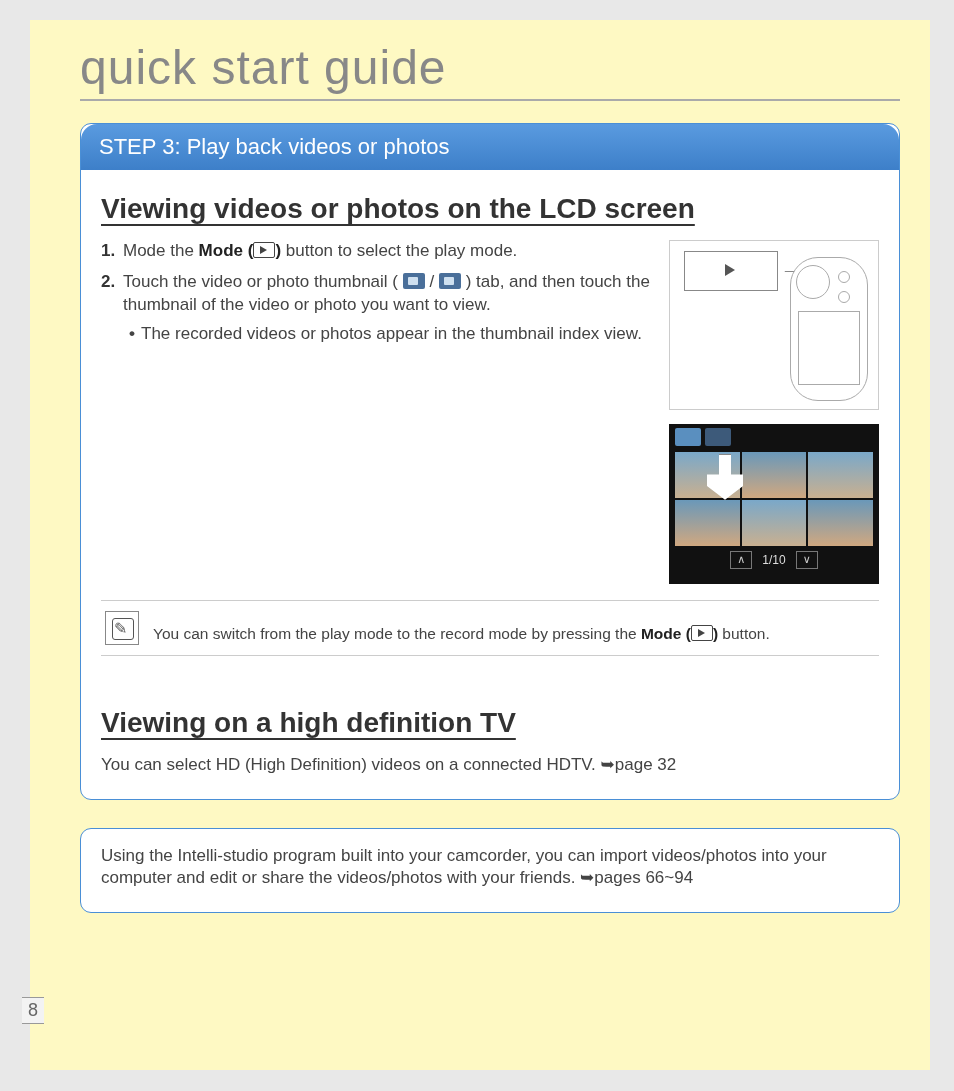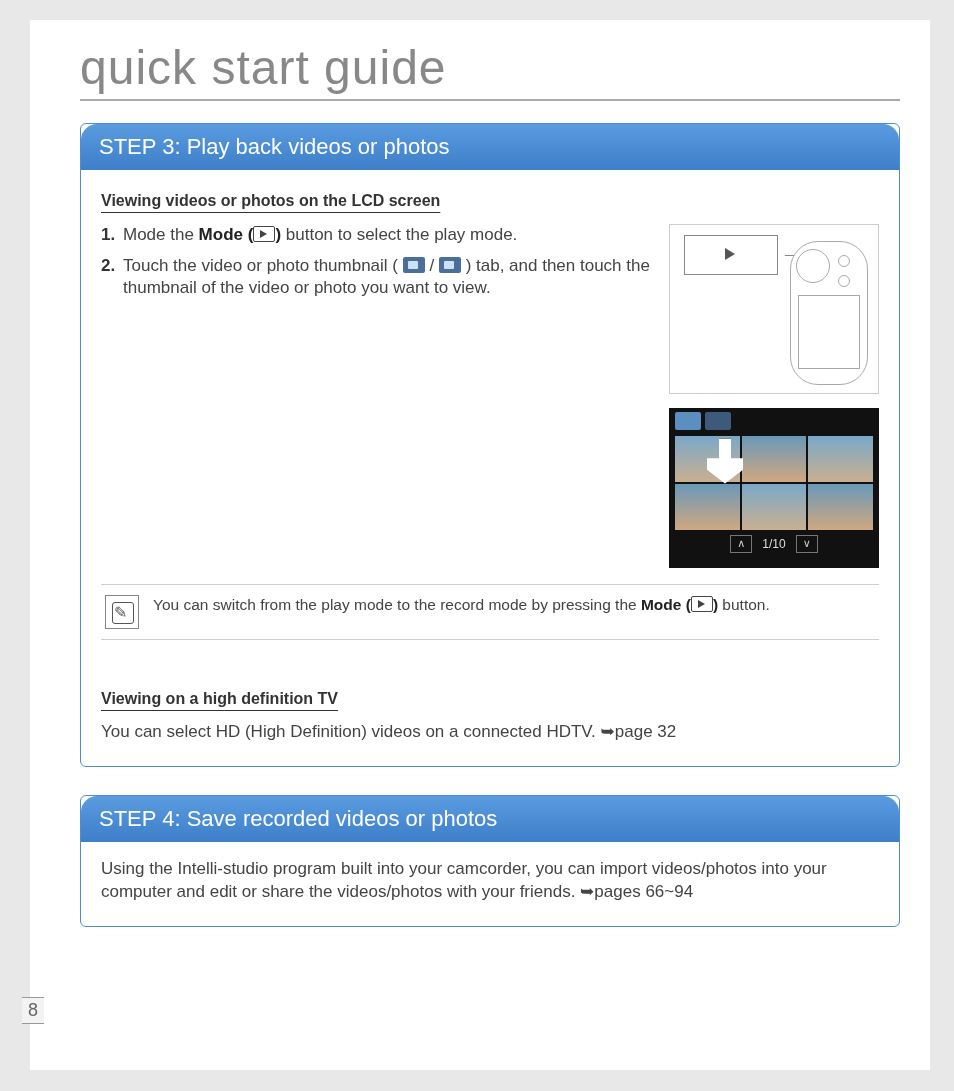--- a/index.html
+++ b/index.html
@@ -9,56 +9,56 @@
     width: 954px;
     height: 1091px;
     position: relative;
     color: #444;
   }
   .page {
     position: absolute;
     left: 30px; top: 20px;
     width: 900px;
     height: 1050px;
-    background: #ffffff;
+    background: #fef9c3;
     padding: 20px 30px 10px 50px;
   }
   .page-title {
     font-size: 48px;
     font-weight: 300;
     color: #888;
     border-bottom: 2px solid #aaa;
     padding-bottom: 4px;
     margin-bottom: 22px;
     letter-spacing: 1px;
   }
   .step-card {
     border: 1px solid #4a8fd6;
-    border-radius: 6px;
+    border-radius: 11px;
     background: #fff;
     margin-bottom: 28px;
     overflow: hidden;
   }
   .step-header {
     background: linear-gradient(#5a9be0, #3d7fc9);
     color: #fff;
     font-size: 22px;
     font-weight: 500;
     padding: 10px 18px;
     border-top-left-radius: 16px;
     border-top-right-radius: 16px;
   }
   .step-body {
     padding: 16px 20px 22px 20px;
     font-size: 17px;
     line-height: 1.35;
     color: #444;
   }
   .section-heading {
-    font-size: 16px;
+    font-size: 28px;
     font-weight: bold;
     text-decoration: underline;
     text-underline-offset: 6px;
     color: #333;
     margin: 4px 0 12px 0;
   }
   .intro { margin-bottom: 10px; }
   .row { display: flex; gap: 16px; }
   .instructions { flex: 1; }
   ol.numbered { list-style: none; padding-left: 0; }
@@ -125,21 +125,21 @@
   .thumb-cell { height:46px; background:linear-gradient(#7aa8c9,#c9b090); position:relative; }
   .thumb-cell.alt { background:linear-gradient(#6a98b9,#d0a880); }
   .pointer {
     position:absolute; left:36px; top:30px; width:40px; height:46px;
     background:#fff; border:1px solid #888; clip-path: polygon(35% 0,65% 0,65% 45%,95% 45%,95% 70%,50% 100%,5% 70%,5% 45%,35% 45%);
     z-index:5;
   }
   .thumb-bottom { height:24px; display:flex; justify-content:center; align-items:center; gap:10px; color:#ddd; font-size:12px; }
   .arrow-btn { width:22px; height:18px; border:1px solid #777; display:flex; align-items:center; justify-content:center; color:#ccc; font-size:11px; }
   .note-row {
-    display:flex; align-items:flex-start; gap:14px;
+    display:flex; align-items:flex-end; gap:14px;
     border-top:1px solid #ccc; border-bottom:1px solid #ccc;
     padding:10px 4px; margin-top:16px;
   }
   .note-icon {
     width:34px; height:34px; border:1px solid #888; background:#fff;
     position:relative;
   }
   .note-icon::before {
     content:""; position:absolute; left:6px; top:6px; width:20px; height:20px;
     border:1.5px solid #555; border-radius:3px;
@@ -176,20 +176,23 @@
               <span class="num">1.</span>
               <span class="li-body">
                 <span>Mode the </span><span class="bold-inline"><span>Mode (</span><span class="icon-box icon-play"></span><span>) </span></span><span>button to select the play mode.</span>
               </span>
             </li>
             <li>
               <span class="num">2.</span>
               <span class="li-body">
                 <span>Touch the video or photo thumbnail ( </span><span class="icon-tab"></span><span> / </span><span class="icon-tab"></span><span> ) tab, and then touch the thumbnail of the video or photo you want to view.</span>
                 <ul class="bullets">
+                  <li>
+                      <span>The recorded videos or photos appear in the thumbnail index view.</span>
+                    </li>
                 </ul>
               </span>
             </li>
           </ol>
         </div>
 
         <div class="diagrams">
           <div class="device-diagram">
             <div class="callout-box"></div>
             <div class="callout-line"></div>
@@ -234,21 +237,20 @@
       <div class="section-spacer"></div>
 
       <div class="section-heading">Viewing on a high definition TV</div>
       <div>
         <span>You can select HD (High Definition) videos on a connected HDTV. </span><span class="arrow-ref">➥page 32</span>
       </div>
     </div>
   </div>
 
   <div class="step-card">
-    <div class="step-header">STEP 4: Save recorded videos or photos</div>
     <div class="step-body">
       <div>
         <span>Using the Intelli-studio program built into your camcorder, you can import videos/photos into your computer and edit or share the videos/photos with your friends. </span><span class="arrow-ref">➥pages 66~94</span>
       </div>
     </div>
   </div>
 
   <div class="page-num">8</div>
 </div>
 

